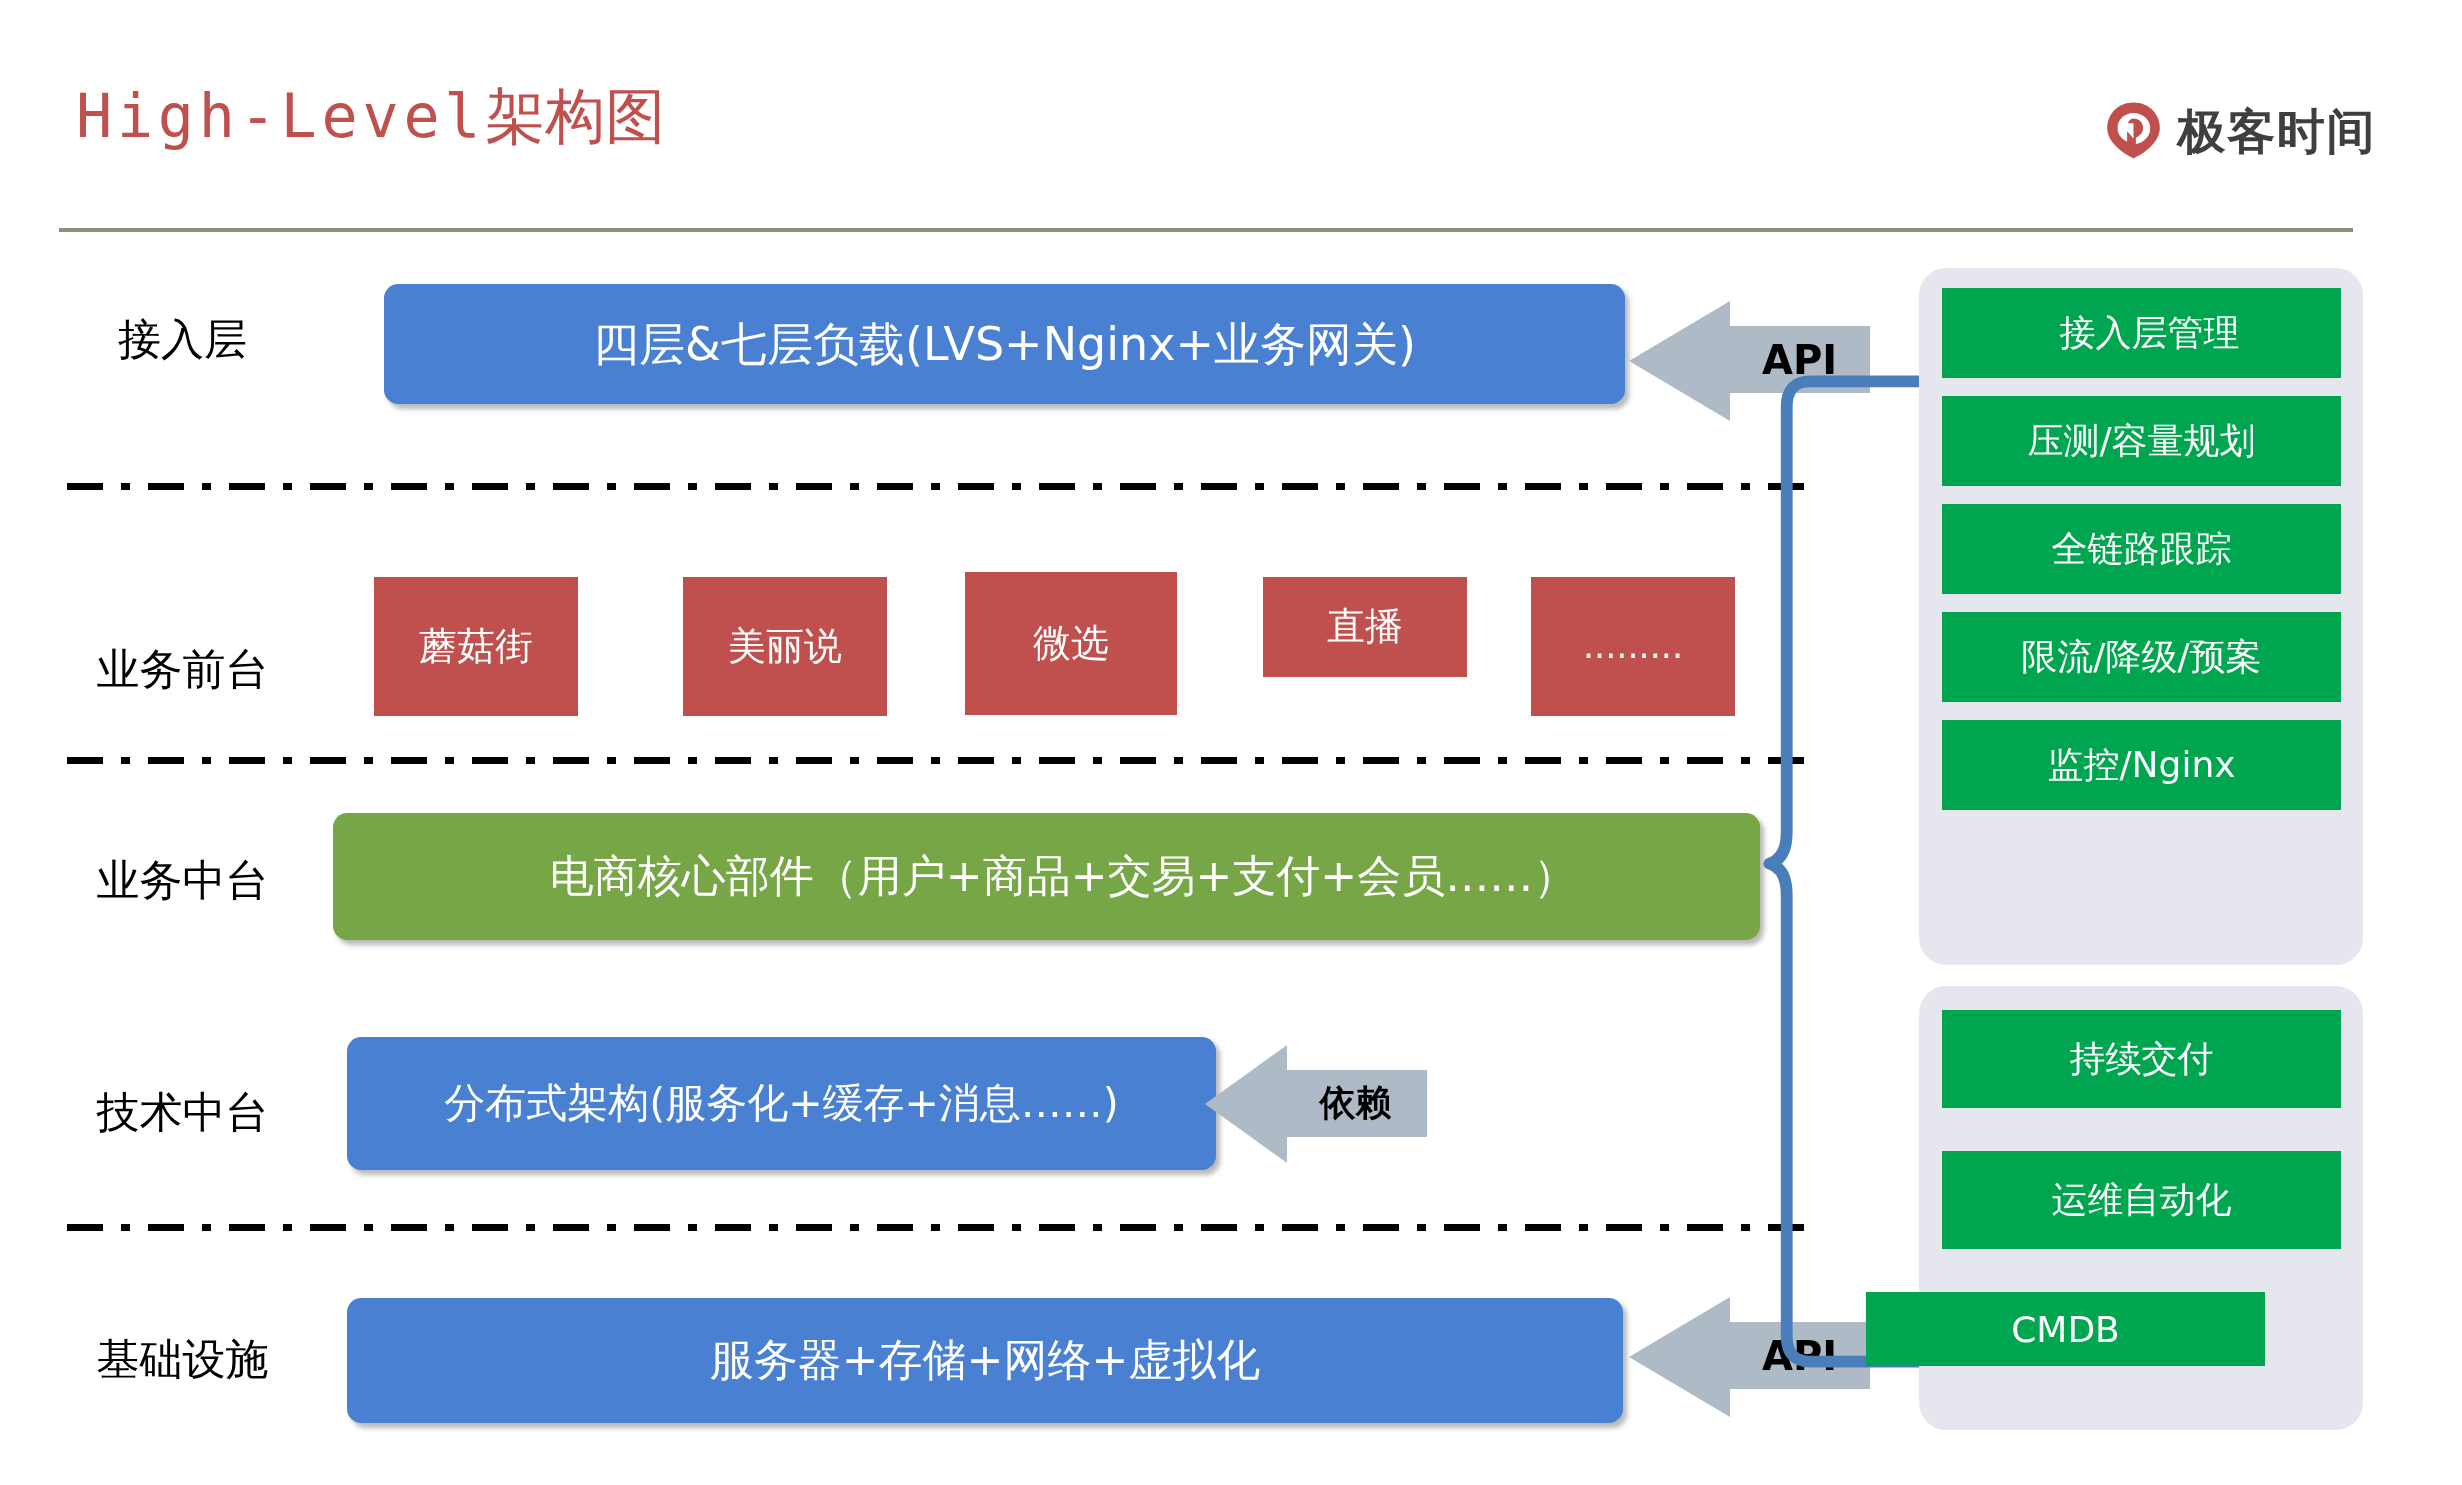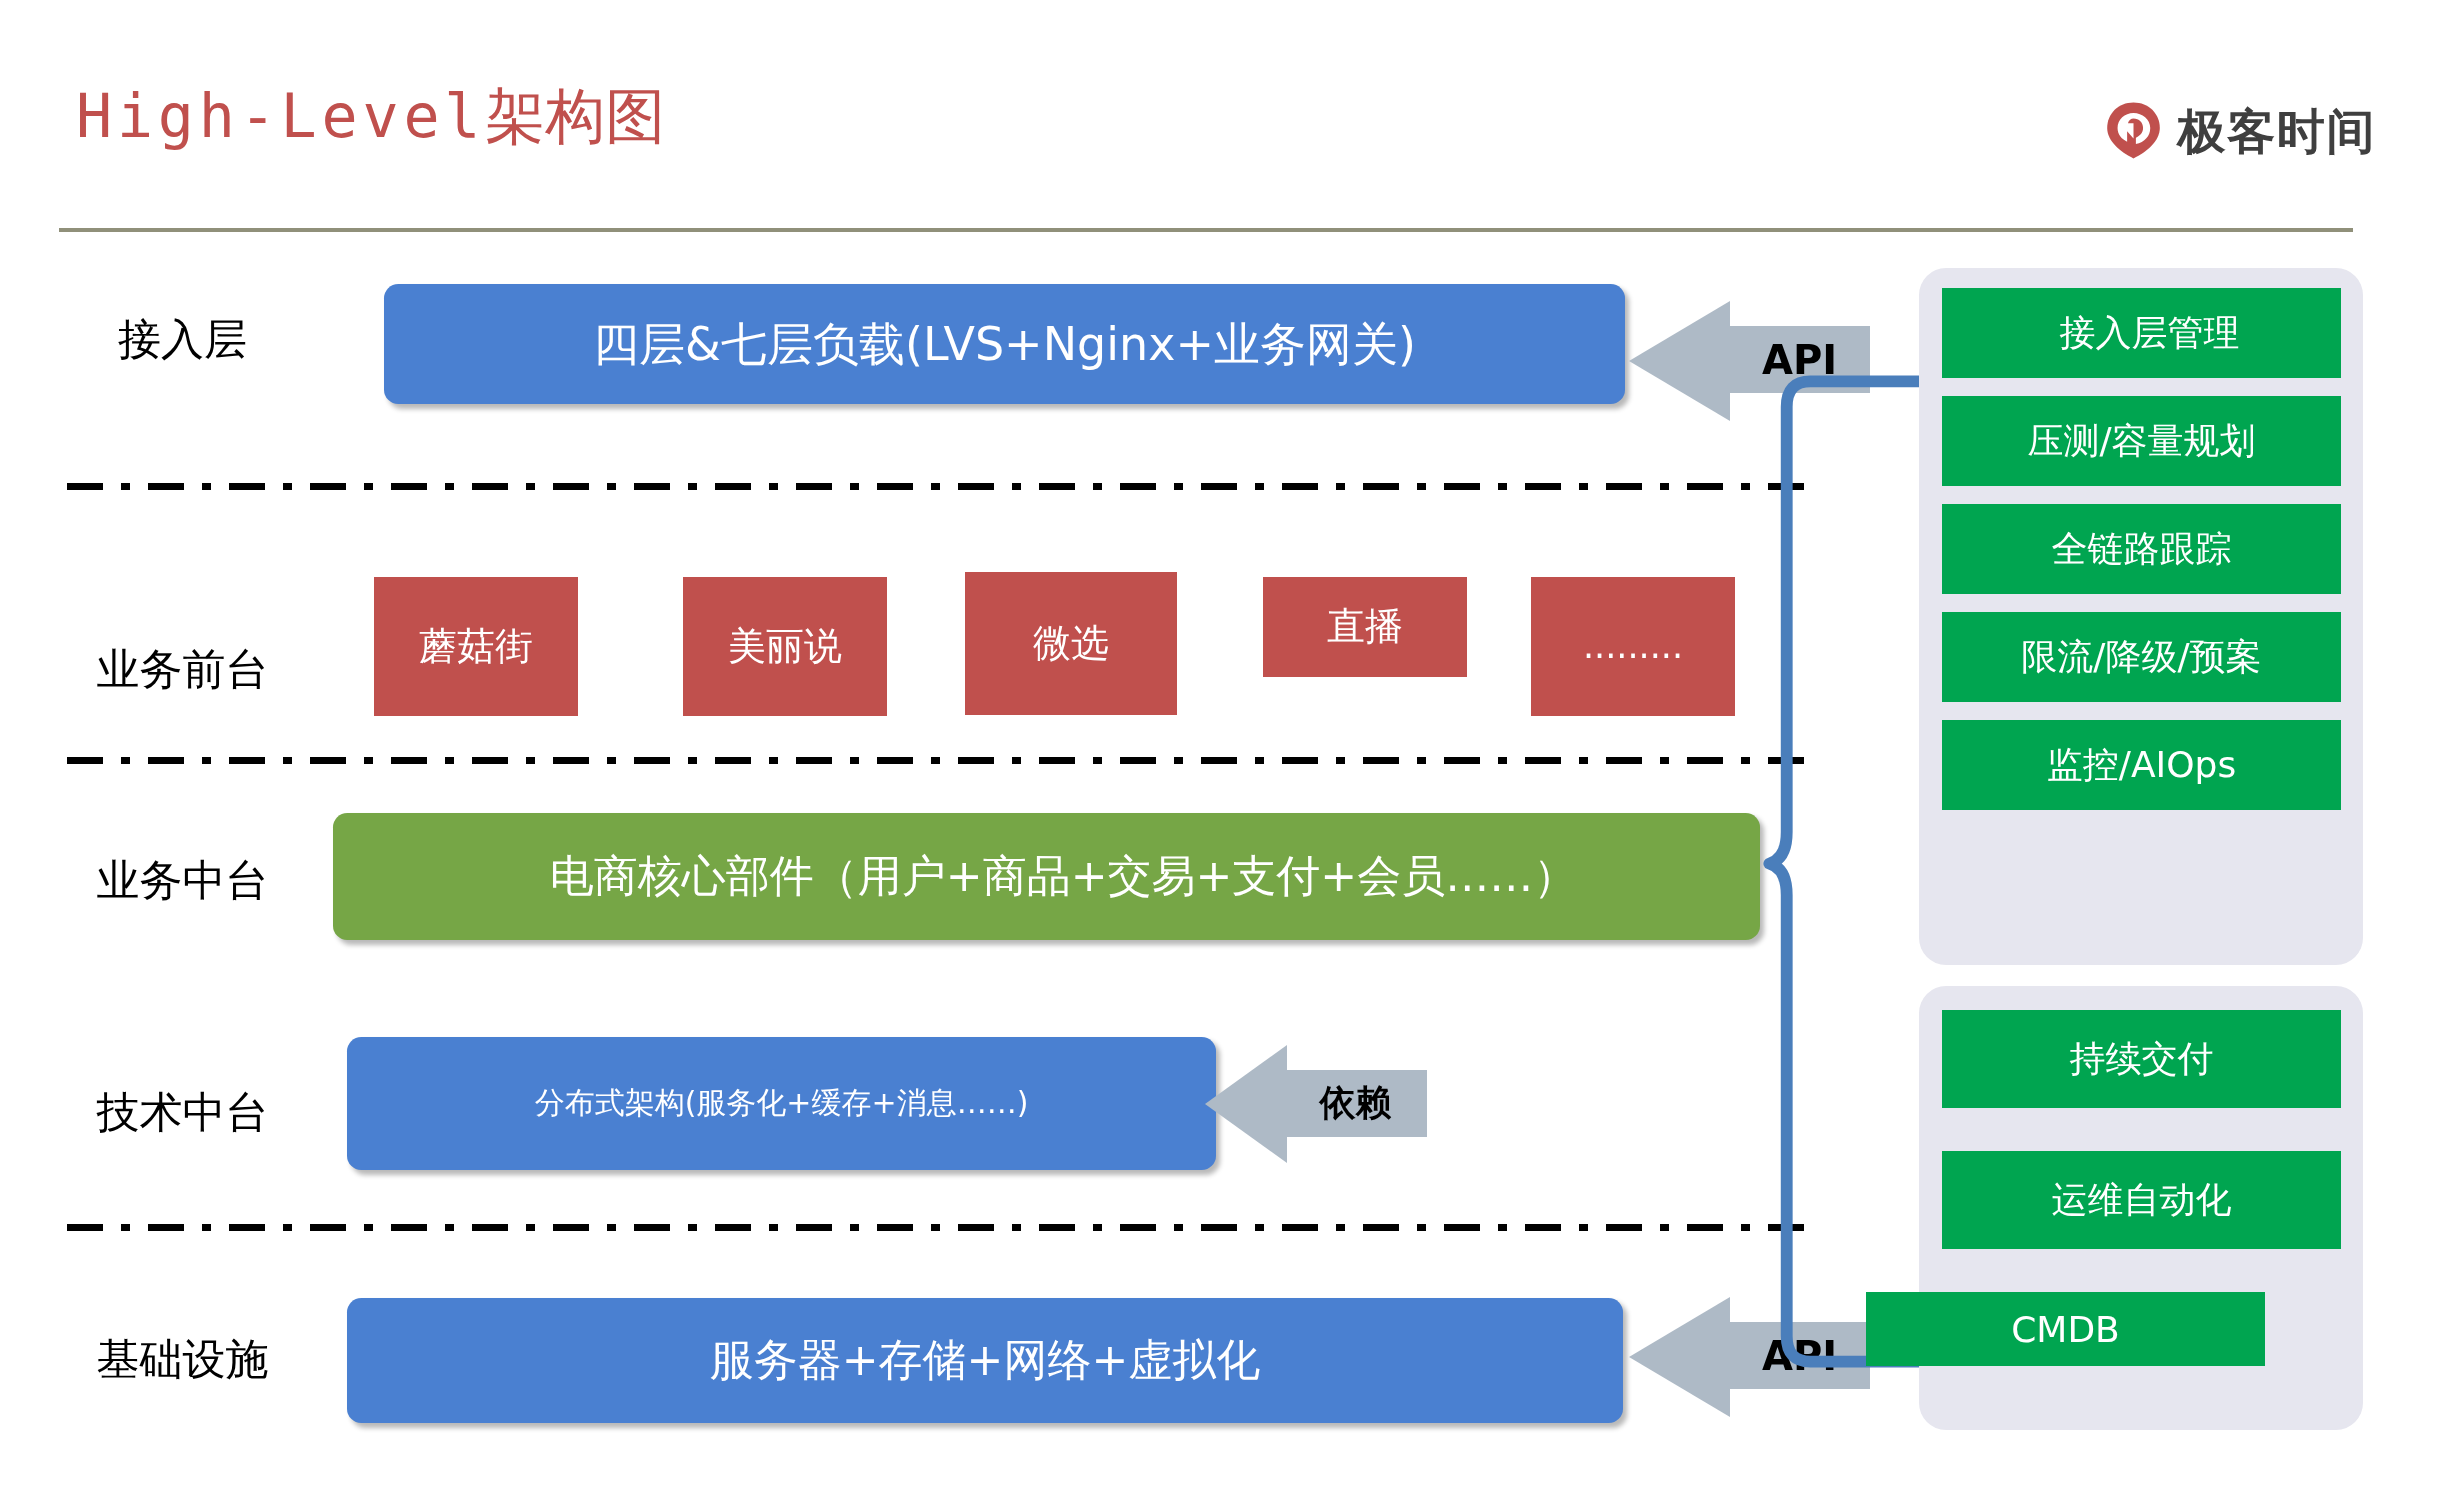--- a/index.html
+++ b/index.html
@@ -124,21 +124,21 @@
   <div class="box blue" style="left:384px;top:284px;width:1241px;height:120px;font-size:46px;">四层&amp;七层负载(LVS+Nginx+业务网关)</div>
 
   <div class="box red" style="left:374px;top:577px;width:204px;height:139px;font-size:38px;">蘑菇街</div>
   <div class="box red" style="left:683px;top:577px;width:204px;height:139px;font-size:38px;text-align:center;">美丽说</div>
   <div class="box red" style="left:965px;top:572px;width:212px;height:143px;font-size:38px;">微选</div>
   <div class="box red" style="left:1251px;top:577px;width:204px;height:100px;font-size:38px;margin-left:12px;">直播</div>
   <div class="box red" style="left:1531px;top:577px;width:204px;height:139px;font-size:35px;">.........</div>
 
   <div class="box green-wide" style="left:333px;top:813px;width:1427px;height:127px;font-size:44px;padding-left:34px;">电商核心部件（用户+商品+交易+支付+会员……）</div>
 
-  <div class="box blue" style="left:347px;top:1037px;width:869px;height:133px;font-size:30px;">分布式架构(服务化+缓存+消息……)</div>
+  <div class="box blue" style="left:347px;top:1037px;width:869px;height:133px;font-size:41px;">分布式架构(服务化+缓存+消息……)</div>
 
   <div class="arrow" style="left:1205px;top:1045px;width:222px;height:117px;">
     <div class="shaft" style="left:79px;top:25px;width:143px;height:67px;"></div>
     <div class="head" style="left:0px;top:0px;border-top:59px solid transparent;border-bottom:59px solid transparent;border-right:82px solid #AEBAC6;"></div>
     <div class="alabel" style="left:87px;top:27px;width:127px;height:63px;font-size:36px;">依赖</div>
   </div>
 
 
   <div class="box blue" style="left:347px;top:1298px;width:1276px;height:125px;font-size:44px;">服务器+存储+网络+虚拟化</div>
 
@@ -159,21 +159,21 @@
       <path d="M200 10 L60 10 Q30 10 30 42 L30 580 Q30 614 8 620 Q30 626 30 660 L30 1218 Q30 1250 60 1250 L200 1250" fill="none" stroke="#4A7EBB" stroke-width="15" stroke-linecap="butt" stroke-linejoin="round"></path>
     </svg>
   </div>
 
   <div class="panel" style="left:1919px;top:268px;width:444px;height:697px;">
   </div>
   <div class="chip" style="left:1942px;top:288px;width:399px;height:90px;padding-left:16px;">接入层管理</div>
   <div class="chip" style="left:1942px;top:396px;width:399px;height:90px;">压测/容量规划</div>
   <div class="chip" style="left:1942px;top:504px;width:399px;height:90px;">全链路跟踪</div>
   <div class="chip" style="left:1942px;top:612px;width:399px;height:90px;">限流/降级/预案</div>
-  <div class="chip" style="left:1942px;top:720px;width:399px;height:90px;">监控/AIOps</div>
+  <div class="chip" style="left:1942px;top:720px;width:399px;height:90px;">监控/Nginx</div>
 
   <div class="panel" style="left:1919px;top:986px;width:444px;height:444px;">
   </div>
   <div class="chip" style="left:1942px;top:1010px;width:399px;height:98px;">持续交付</div>
   <div class="chip" style="left:1942px;top:1151px;width:399px;height:98px;">运维自动化</div>
   <div class="chip" style="left:1866px;top:1292px;width:399px;height:74px;">CMDB</div>
 
 </div>
 
 

